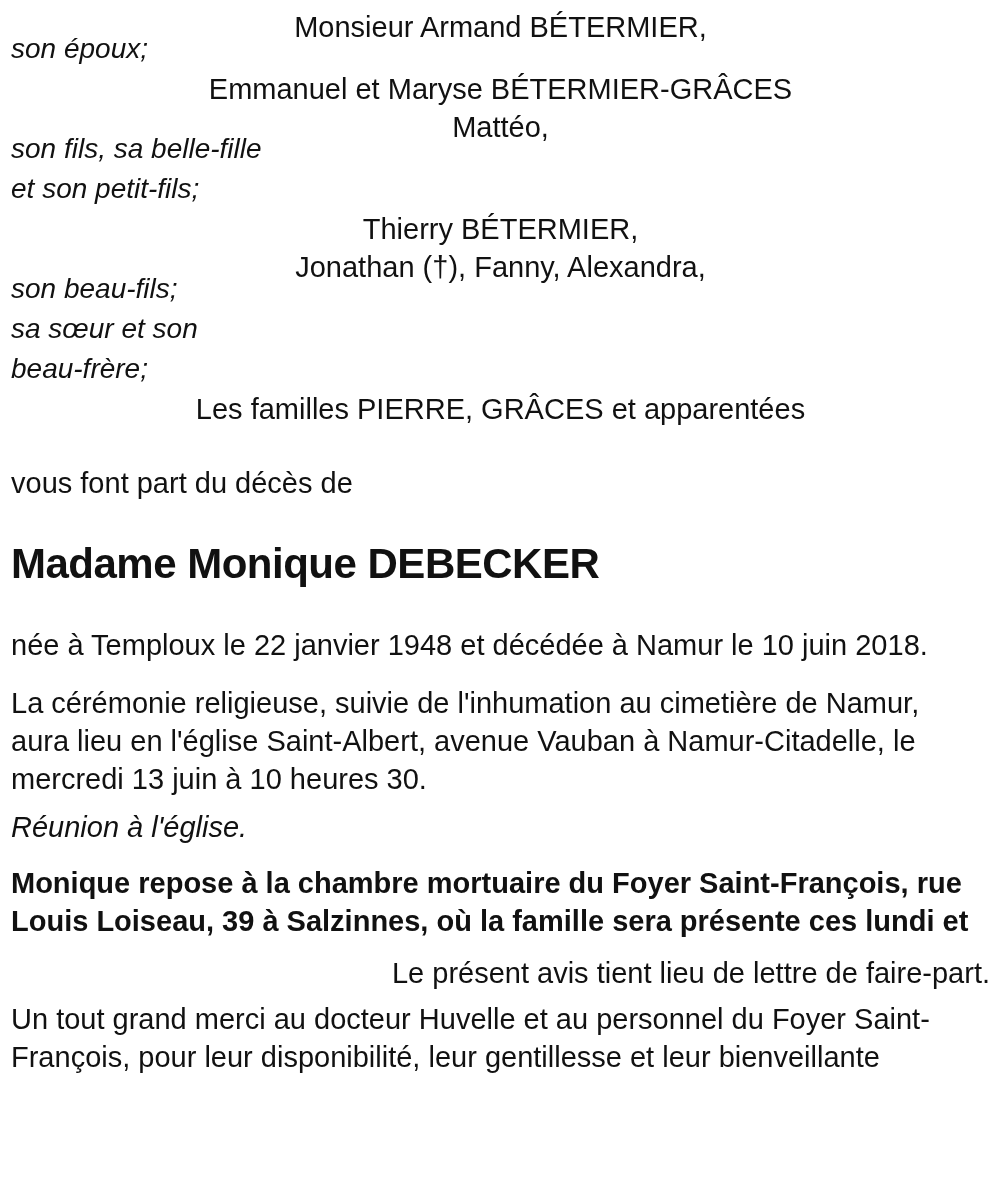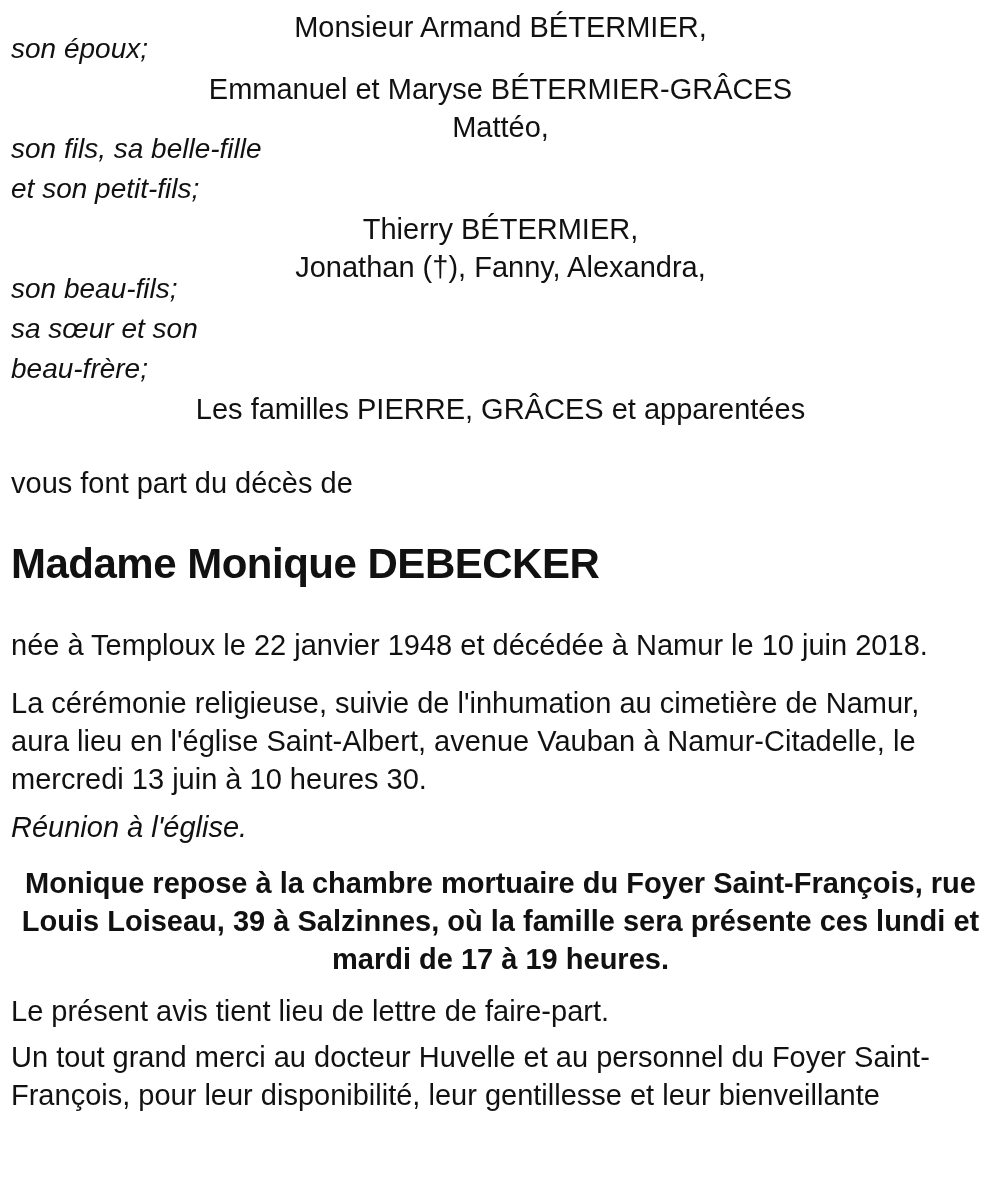--- a/index.html
+++ b/index.html
@@ -44,22 +44,22 @@
   .para { }
   .para .pline {
     font-size: 29px;
     line-height: 38px;
     white-space: nowrap;
   }
   .para.bold .pline { font-weight: bold; }
   .p0 { margin-top: 36px; }
   .p1 { margin-top: 20px; }
   .p2 { margin-top: 10px; font-style: italic; }
-  .p3 { margin-top: 18px; text-align: center; }
-  .p4 { margin-top: 14px; }
+  .p3 { margin-top: 18px; }
+  .p4 { margin-top: 14px; text-align: right; }
   .p5 { margin-top: 8px; }
 </style>
 </head>
 <body>
 
 <main>
   <section id="family-lines">
       <div class="line names">Monsieur Armand BÉTERMIER,</div>
       <div class="line relation">son époux;</div>
       <div class="line names">Emmanuel et Maryse BÉTERMIER-GRÂCES</div>
@@ -86,21 +86,20 @@
         <div class="pline">La cérémonie religieuse, suivie de l'inhumation au cimetière de Namur,</div>
         <div class="pline">aura lieu en l'église Saint-Albert, avenue Vauban à Namur-Citadelle, le</div>
         <div class="pline">mercredi 13 juin à 10 heures 30.</div>
       </div>
       <div class="para p2">
         <div class="pline">Réunion à l'église.</div>
       </div>
       <div class="para p3 bold">
         <div class="pline">Monique repose à la chambre mortuaire du Foyer Saint-François, rue</div>
         <div class="pline">Louis Loiseau, 39 à Salzinnes, où la famille sera présente ces lundi et</div>
-        <div class="pline">mardi de 17 à 19 heures.</div>
       </div>
       <div class="para p4">
         <div class="pline">Le présent avis tient lieu de lettre de faire-part.</div>
       </div>
       <div class="para p5">
         <div class="pline">Un tout grand merci au docteur Huvelle et au personnel du Foyer Saint-</div>
         <div class="pline">François, pour leur disponibilité, leur gentillesse et leur bienveillante</div>
       </div>
     </section>
 </main>

